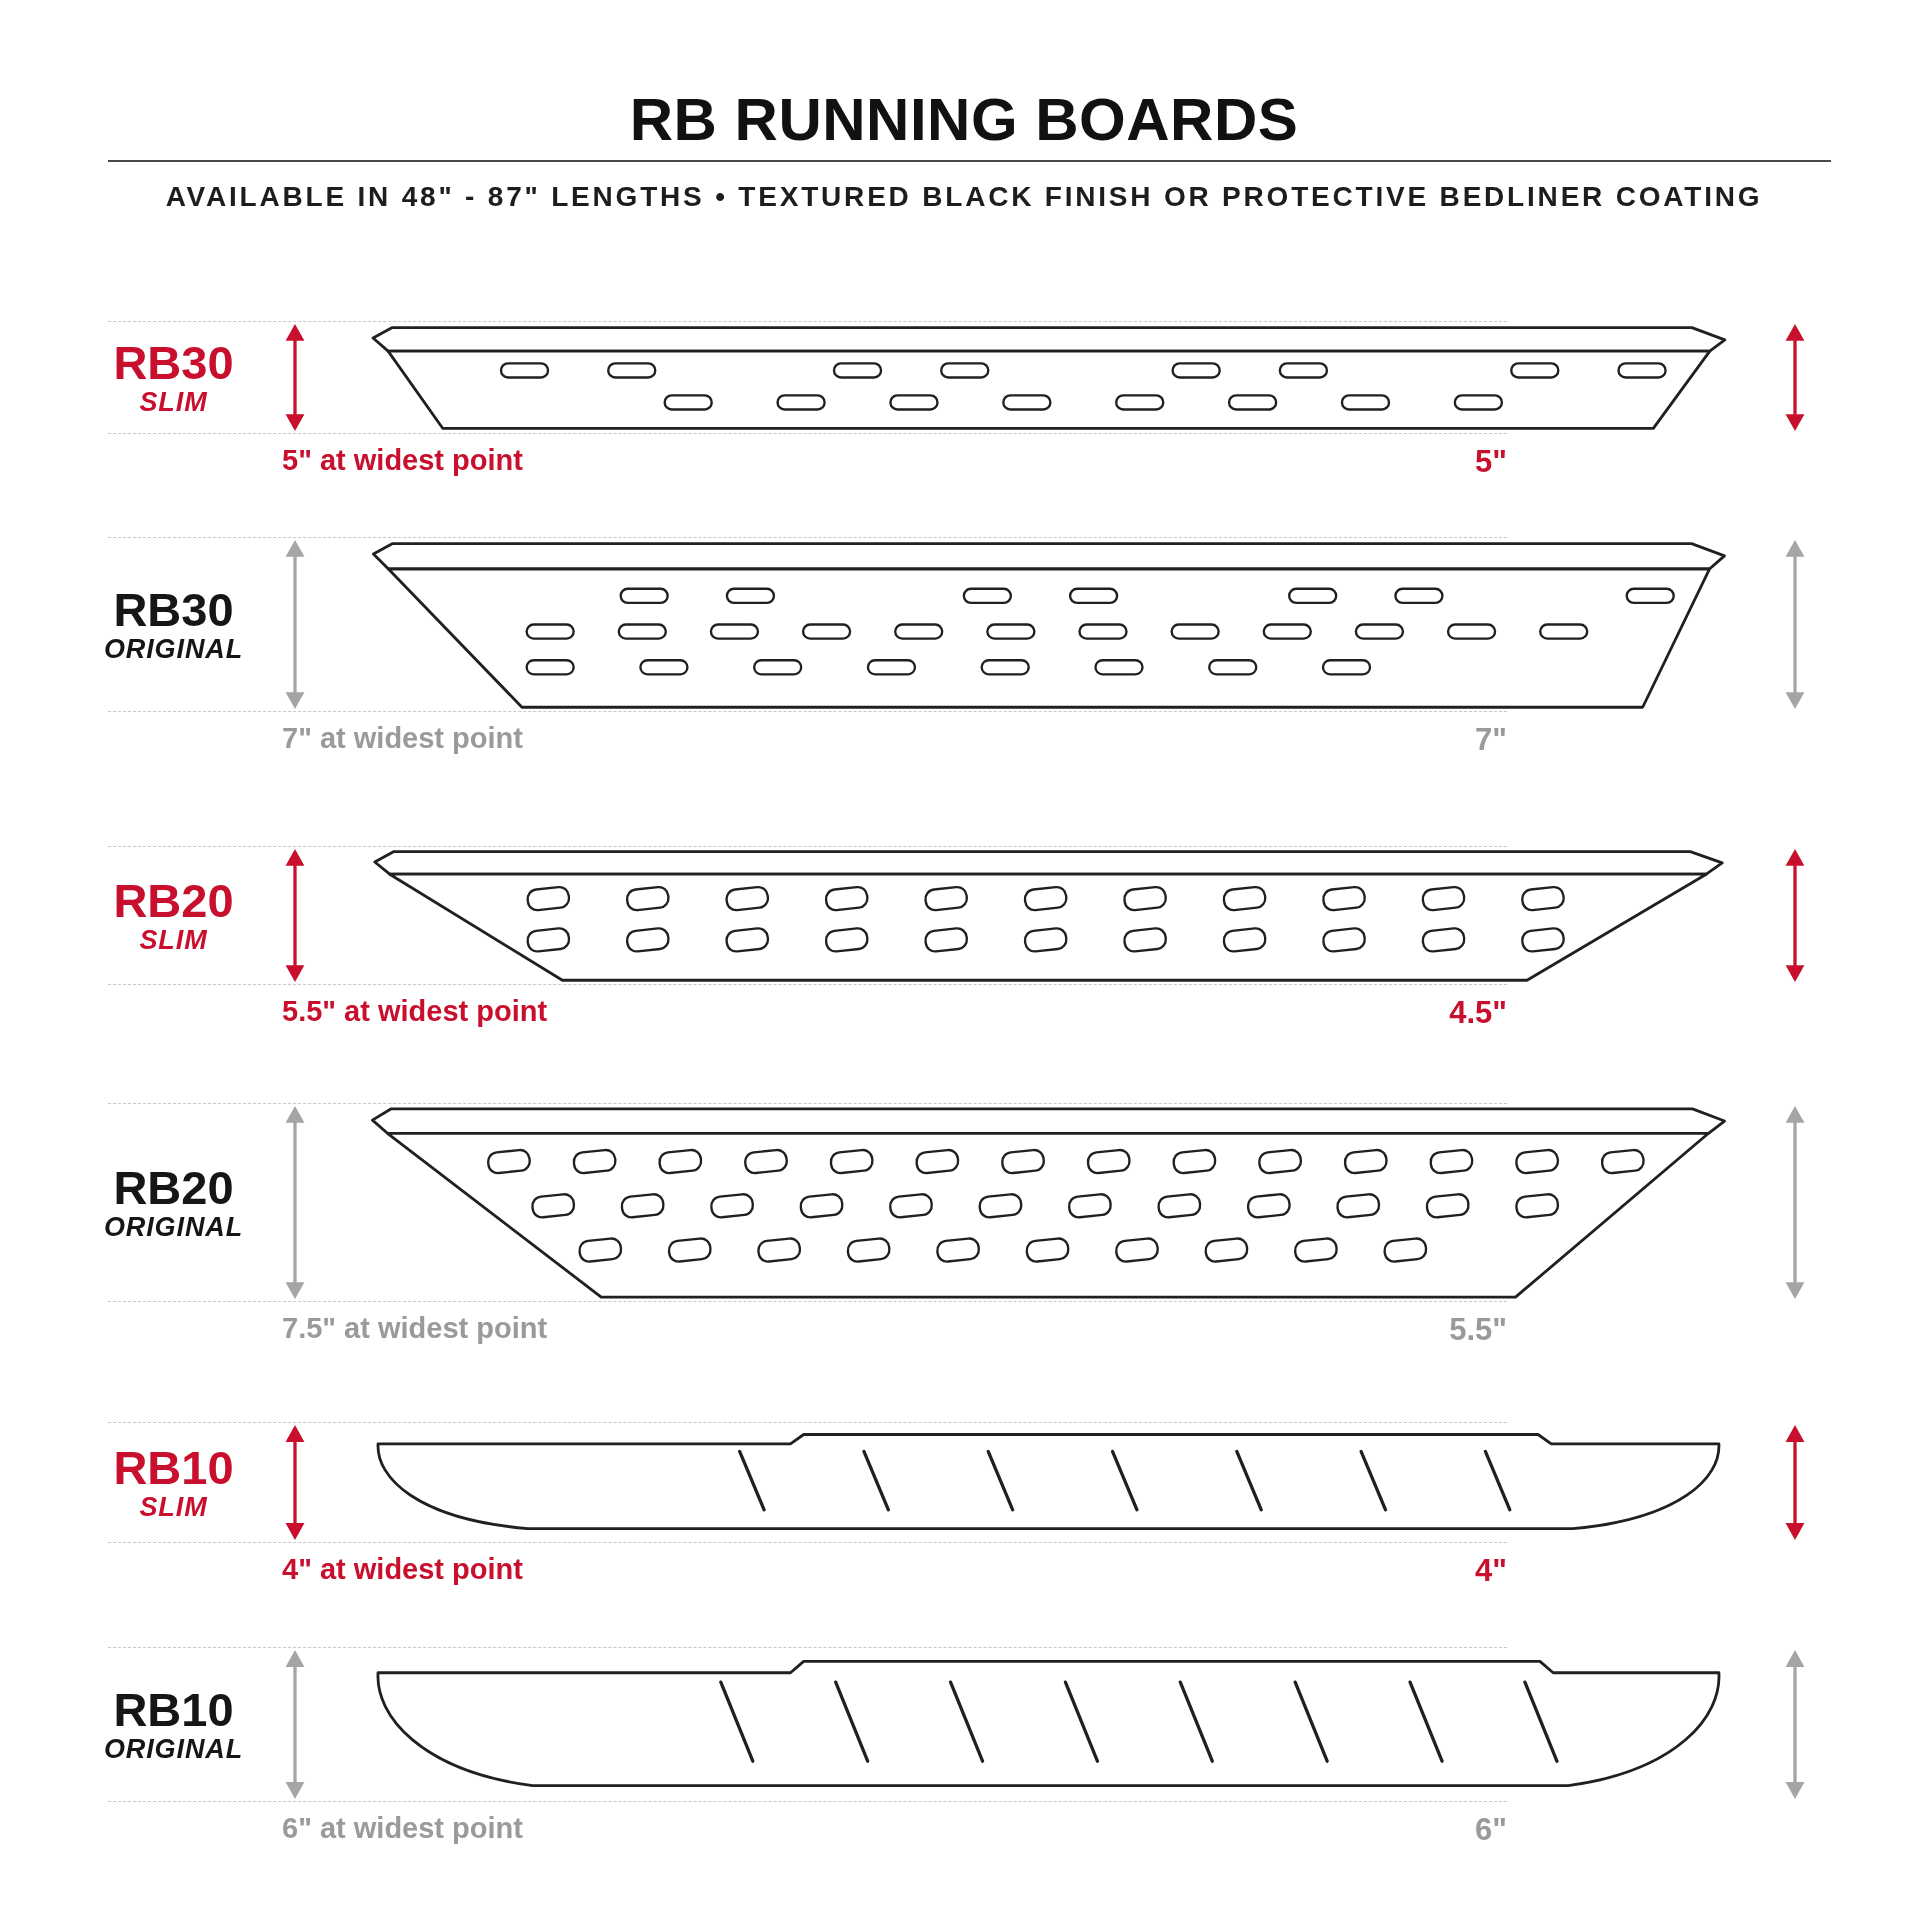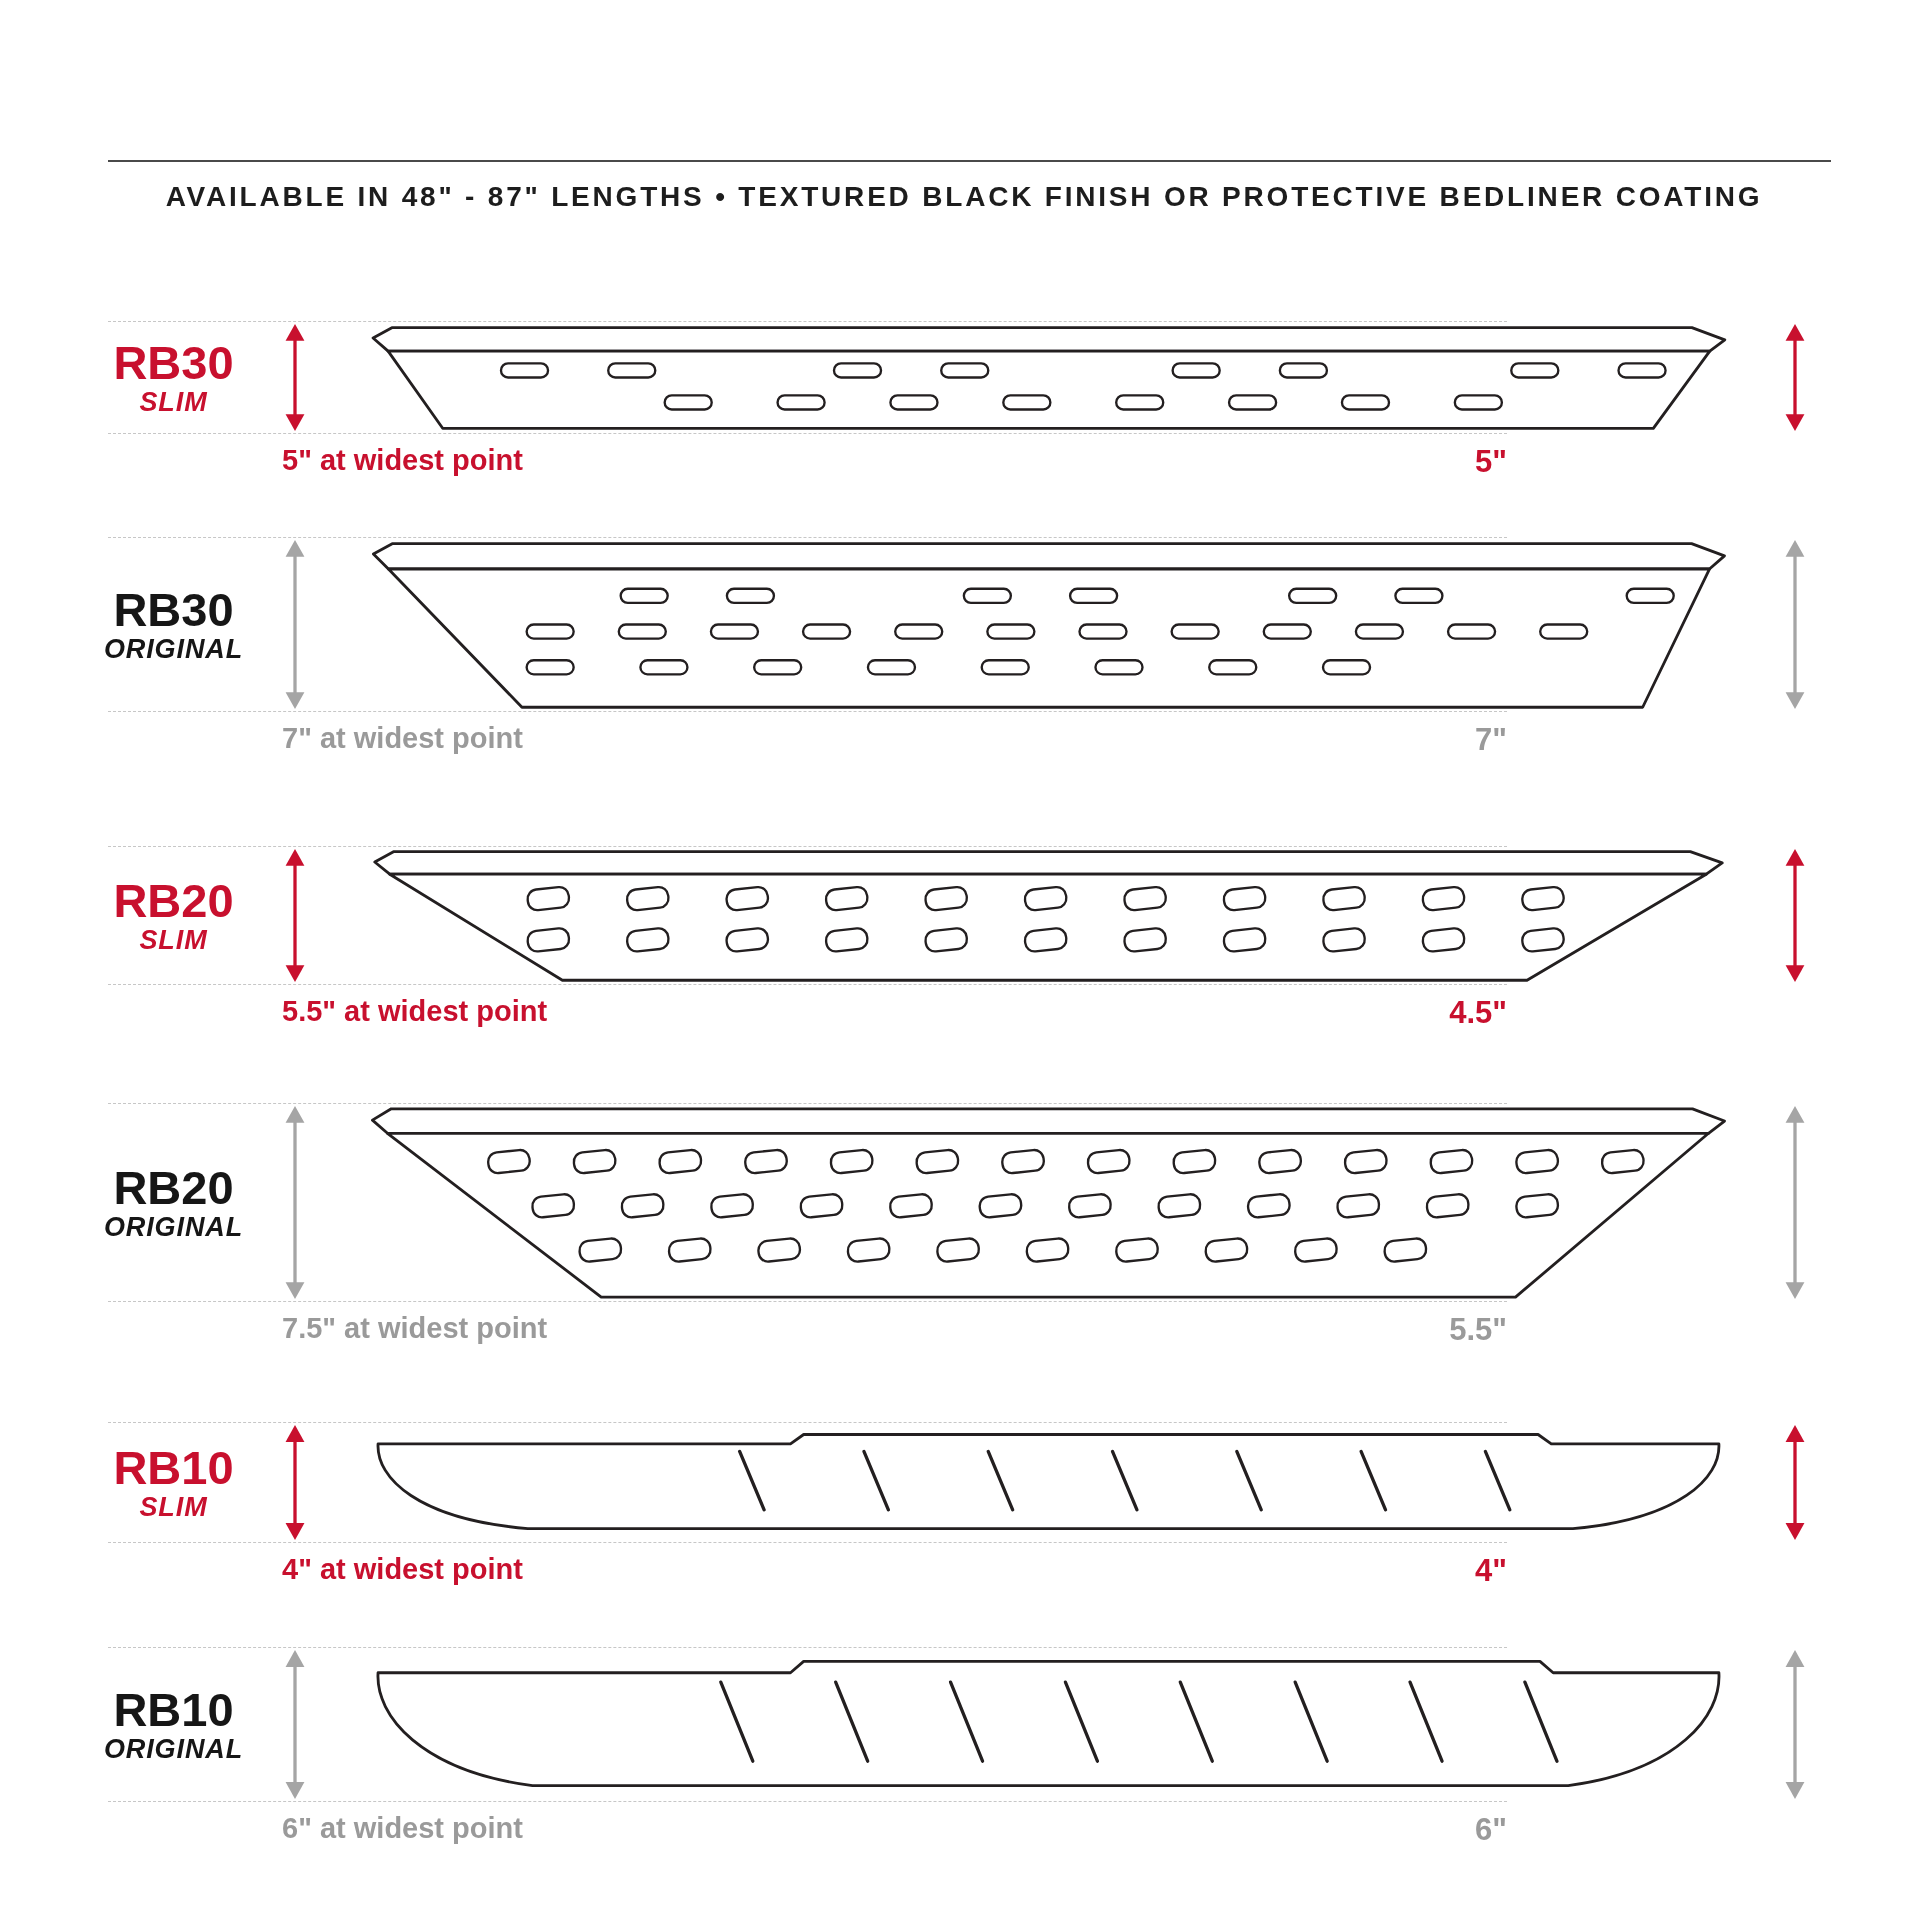--- a/index.html
+++ b/index.html
@@ -60,20 +60,21 @@
     font-size: 31px; font-weight: 700; text-align: right;
   }
   .row.slim .note, .row.slim .dim { color: #C8102E; }
   .row.original .note, .row.original .dim { color: #9a9a9a; }
 </style>
 </head>
 <body>
 
 <div class="page">
 
+  <h1 class="title">RB RUNNING BOARDS</h1>
   <div class="rule"></div>
   <div class="subtitle">AVAILABLE IN 48" - 87" LENGTHS  •  TEXTURED BLACK FINISH OR PROTECTIVE BEDLINER COATING</div>
 
   <section class="row slim" style="top:322px;height:111px">
     <div class="dash top"></div>
     <div class="dash bottom"></div>
     <div class="label">
       <div class="model">RB30</div>
       <div class="variant">SLIM</div>
     </div>

